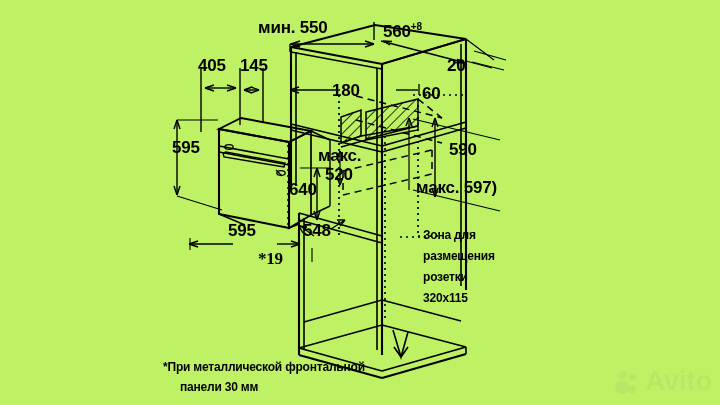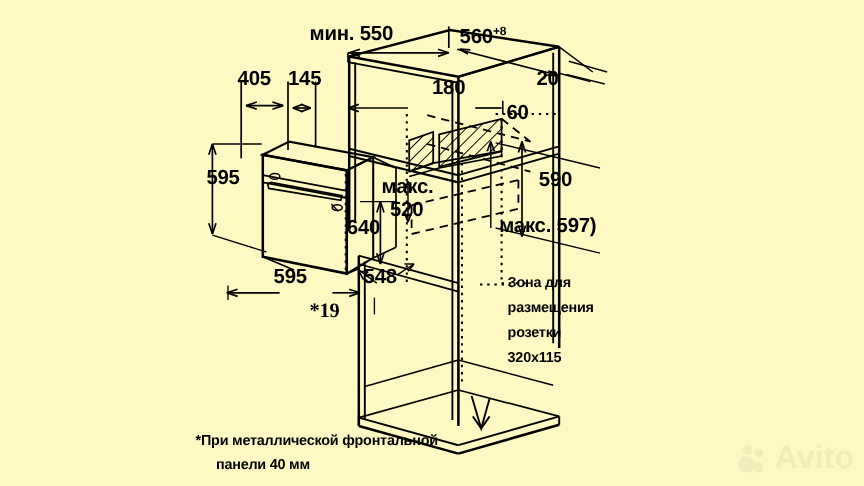--- a/index.html
+++ b/index.html
@@ -4,21 +4,21 @@
 <style>
   html, body {
     margin: 0;
     padding: 0;
     background: #ffffff;
   }
   #root {
     position: relative;
     width: 720px;
     height: 405px;
-    background: #fef9c3;
+    background: #bef264;
     overflow: hidden;
     font-family: "Liberation Sans", sans-serif;
   }
   #drawing {
     position: absolute;
     left: 0;
     top: 0;
     width: 720px;
     height: 405px;
   }
@@ -255,21 +255,21 @@
   <div class="lbl s17" style="left:258px; top:19px;">мин. 550</div>
 
   <div class="lbl s17" style="left:383px; top:22px;">
     <span>560</span><span class="sup">+8</span>
   </div>
 
   <div class="lbl s17" style="left:447px; top:57px;">20</div>
 
   <div class="lbl s17" style="left:422px; top:85px;">60</div>
 
-  <div class="lbl s17" style="left:332px; top:64px;margin-left:28px;">180</div>
+  <div class="lbl s17" style="left:332px; top:82px;">180</div>
 
   <div class="lbl s17" style="left:198px; top:57px;">405</div>
 
   <div class="lbl s17" style="left:240px; top:57px;">145</div>
 
   <div class="lbl s17" style="left:172px; top:139px;">595</div>
 
 
   <div class="lbl s17" style="left:228px; top:222px;">595</div>
 
@@ -290,21 +290,21 @@
 
   <div>
     <div class="lbl s18" style="left:423px; top:229px;">Зона для</div>
     <div class="lbl s18" style="left:423px; top:250px;">размещения</div>
     <div class="lbl s18" style="left:423px; top:271px;">розетки</div>
     <div class="lbl s18" style="left:423px; top:292px;">320х115</div>
   </div>
 
   <div>
     <div class="lbl s18" style="left:163px; top:361px;">*При металлической фронтальной</div>
-    <div class="lbl s18" style="left:180px; top:381px;">панели 40 мм</div>
+    <div class="lbl s18" style="left:180px; top:381px;">панели 30 мм</div>
   </div>
 
 
   <div id="watermark">
     <span class="wm-mark">
         <i></i>
         <i></i>
         <i></i>
         <i></i>
       </span>

